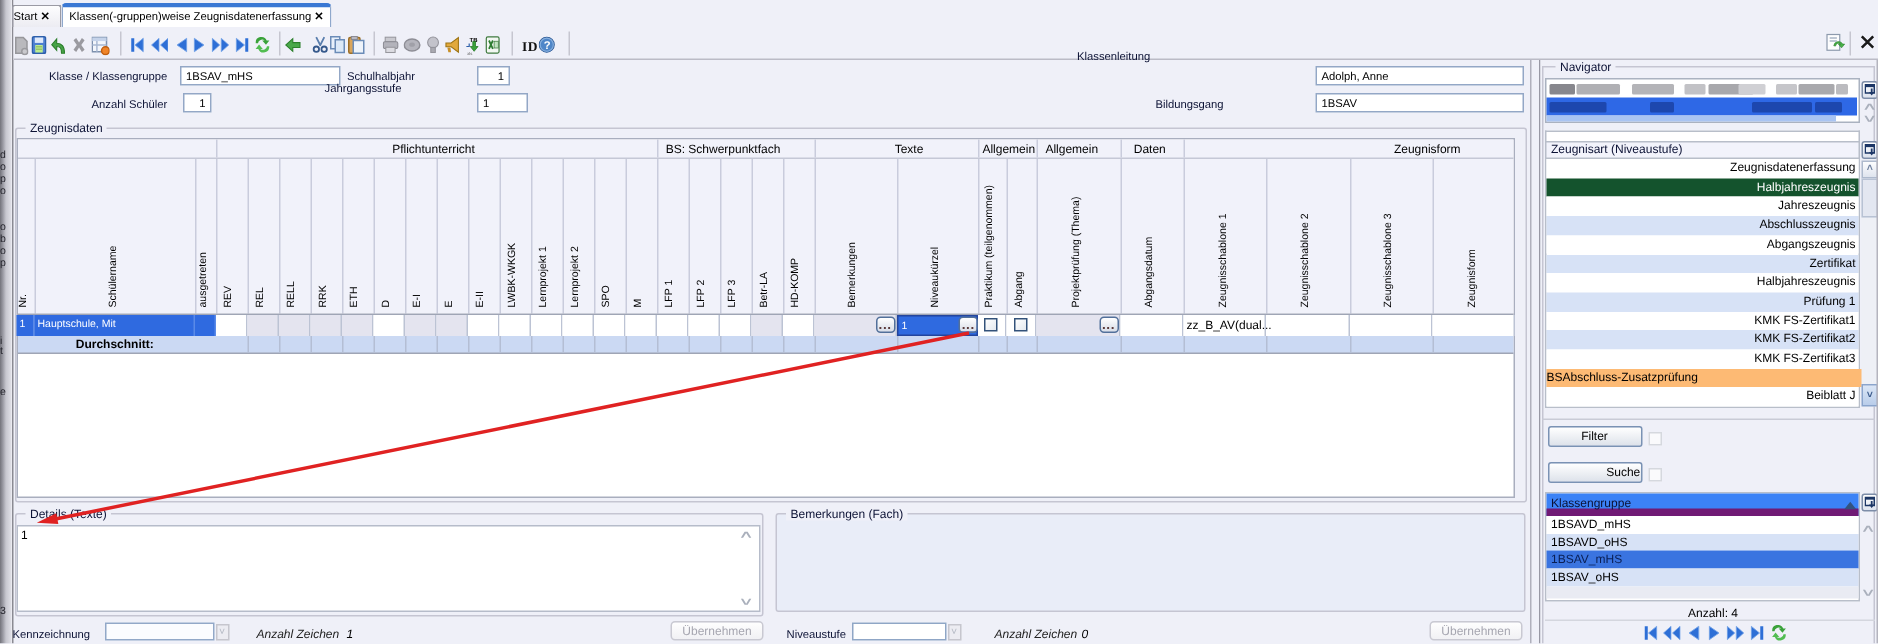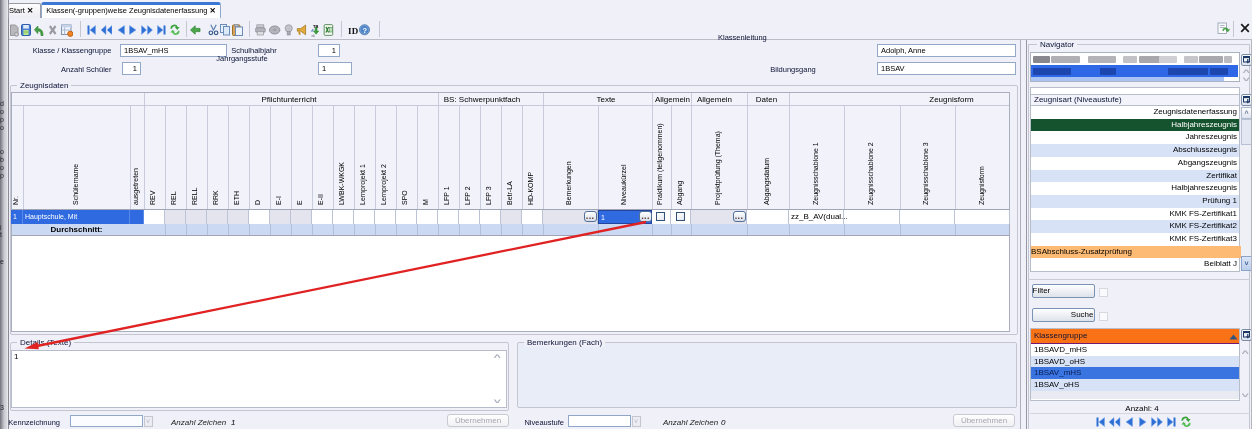--- a/index.html
+++ b/index.html
@@ -389,26 +389,26 @@
 <div class="abs" style="left:1031px;top:207.59999999999994px;width:208px;height:12.7px;background:#fff;color:#000;font-size:8px;line-height:12.7px;text-align:right;padding-right:2px;box-sizing:border-box;white-space:nowrap">KMK FS-Zertifikat1</div>
 <div class="abs" style="left:1031px;top:220.29999999999993px;width:208px;height:12.7px;background:#d7e2f6;color:#000;font-size:8px;line-height:12.7px;text-align:right;padding-right:2px;box-sizing:border-box;white-space:nowrap">KMK FS-Zertifikat2</div>
 <div class="abs" style="left:1031px;top:232.99999999999991px;width:208px;height:12.7px;background:#fff;color:#000;font-size:8px;line-height:12.7px;text-align:right;padding-right:2px;box-sizing:border-box;white-space:nowrap">KMK FS-Zertifikat3</div>
 <div class="abs" style="left:1031px;top:245.6999999999999px;width:216px;height:12.7px;background:#fdba74;color:#000;font-size:8px;line-height:12.7px;padding-right:2px;box-sizing:border-box;white-space:nowrap">BSAbschluss-Zusatzprüfung</div>
 <div class="abs" style="left:1031px;top:258.3999999999999px;width:208px;height:12.7px;background:#fff;color:#000;font-size:8px;line-height:12.7px;text-align:right;padding-right:2px;box-sizing:border-box;white-space:nowrap">Beiblatt J</div>
 <div class="abs" style="left:1241px;top:106px;width:11px;height:165px;background:#eef0f6"></div>
 <div class="abs" style="left:1241px;top:107px;width:11px;height:12px;background:linear-gradient(#fcfdfe,#dfe4ee);border:1px solid #aebacd;box-sizing:border-box;text-align:center;line-height:10px;color:#6d7f9d;font-size:7px;font-weight:bold">˄</div>
 <div class="abs" style="left:1241px;top:119px;width:11px;height:26px;background:#e3e7f1;border:1px solid #b8c2d4;box-sizing:border-box"></div>
 <div class="abs" style="left:1241px;top:255.5px;width:11px;height:15px;background:linear-gradient(#dbe6f6,#b9cdea);border:1px solid #8aa4cc;box-sizing:border-box;text-align:center;line-height:13px;color:#3a5a8c;font-size:7px;font-weight:bold">˅</div>
 <div class="abs" style="left:1028px;top:279px;width:222px;height:1px;background:#c9cbd6"></div>
-<div class="abs" style="left:1031.5px;top:283.5px;width:63px;height:14px;background:linear-gradient(#ffffff,#dde2ea);border:1px solid #7a92b4;border-radius:2px;box-sizing:border-box;line-height:12px;font-size:8px">Filter</div>
+<div class="abs" style="left:1031.5px;top:283.5px;width:63px;height:14px;background:linear-gradient(#ffffff,#dde2ea);border:1px solid #7a92b4;border-radius:2px;box-sizing:border-box;text-align:center;line-height:12px;font-size:8px">Filter</div>
 <div class="abs" style="left:1099px;top:287.5px;width:9px;height:9px;background:#fafafc;border:1px solid #d5d8de;box-sizing:border-box"></div>
 <div class="abs" style="left:1031.5px;top:307.5px;width:63px;height:14px;background:linear-gradient(#ffffff,#dde2ea);border:1px solid #7a92b4;border-radius:2px;box-sizing:border-box;text-align:right;line-height:12px;font-size:8px">Suche</div>
 <div class="abs" style="left:1099px;top:311.5px;width:9px;height:9px;background:#fafafc;border:1px solid #d5d8de;box-sizing:border-box"></div>
 <div class="abs" style="left:1030px;top:327.5px;width:210px;height:73px;background:#fff;border:1px solid #b8bec9;box-sizing:border-box"></div>
-<div class="abs" style="left:1031px;top:328.5px;width:208px;height:15px;background:#f97316;border-bottom:1px solid #701a75;box-sizing:border-box;font-size:8px;color:#0c1235;line-height:14px;padding-left:3px">Klassengruppe</div>
+<div class="abs" style="left:1031px;top:328.5px;width:208px;height:15px;background:#3b82f6;border-bottom:5px solid #701a75;box-sizing:border-box;font-size:8px;color:#0c1235;line-height:14px;padding-left:3px">Klassengruppe</div>
 <svg class="abs" style="left:1229px;top:334px" width="9" height="6" viewBox="0 0 9 6">
     <path d="M4.5 0.5 L8.5 5.5 L0.5 5.5 Z" fill="#33527e"></path>
   </svg>
 <div class="abs" style="left:1241px;top:328.5px;width:11px;height:12px;background:linear-gradient(#ffffff,#dde3ee);border:1px solid #7d8da8;border-radius:2px;box-sizing:border-box"></div>
 <svg class="abs" style="left:1242.5px;top:330.5px" width="8" height="8" viewBox="0 0 8 8">
     <rect x="0.5" y="0.5" width="6" height="5.5" fill="none" stroke="#1d3766"></rect>
     <rect x="0.5" y="0.5" width="6" height="1.6" fill="#1d3766"></rect>
     <path d="M4.2 3 L4.2 5.4 L3 5.4 L4.8 7.6 L6.6 5.4 L5.4 5.4 L5.4 3 Z" fill="#1d3766"></path>
   </svg>
 <div class="abs" style="left:1031px;top:344px;width:208px;height:11.7px;background:#fff;color:#000;font-size:8px;line-height:11.7px;padding-left:3px;box-sizing:border-box">1BSAVD_mHS</div>

